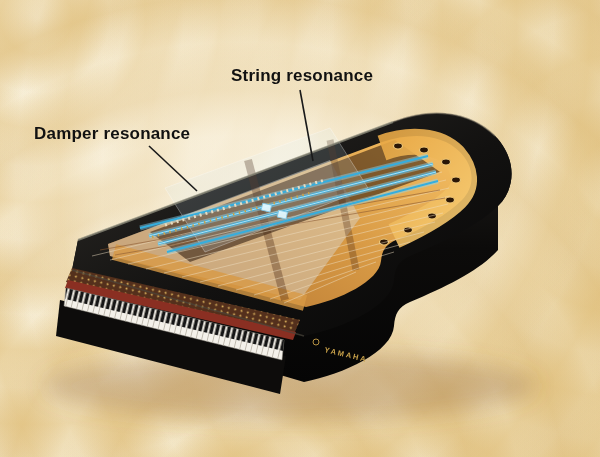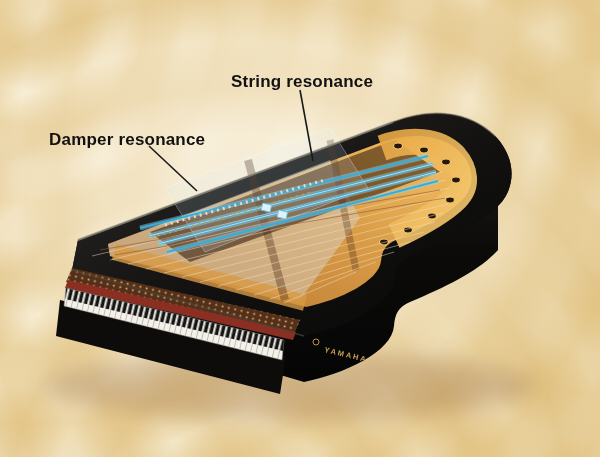--- a/index.html
+++ b/index.html
@@ -17,24 +17,23 @@
       linear-gradient(115deg, #f8f0da 0%, #f3e6c6 55%, #ecd9ae 100%);
   }
   svg.piano{position:absolute;left:0;top:0;}
   .label{
     position:absolute;
     font-weight:bold;
     font-size:17px;
     color:#111;
     letter-spacing:0.2px;
     white-space:nowrap;
-    margin-top:6px;
   }
   .label-string{left:231px;top:66px;}
-  .label-damper{left:49px;top:124px;}
+  .label-damper{left:34px;top:124px;}
 </style>
 </head>
 <body>
 
 <div id="stage">
 
   <svg class="piano" width="600" height="457" viewBox="0 0 600 457">
     <defs>
       <linearGradient id="baseGrad" x1="0" y1="0" x2="0" y2="1">
         <stop offset="0" stop-color="#242220"></stop>

